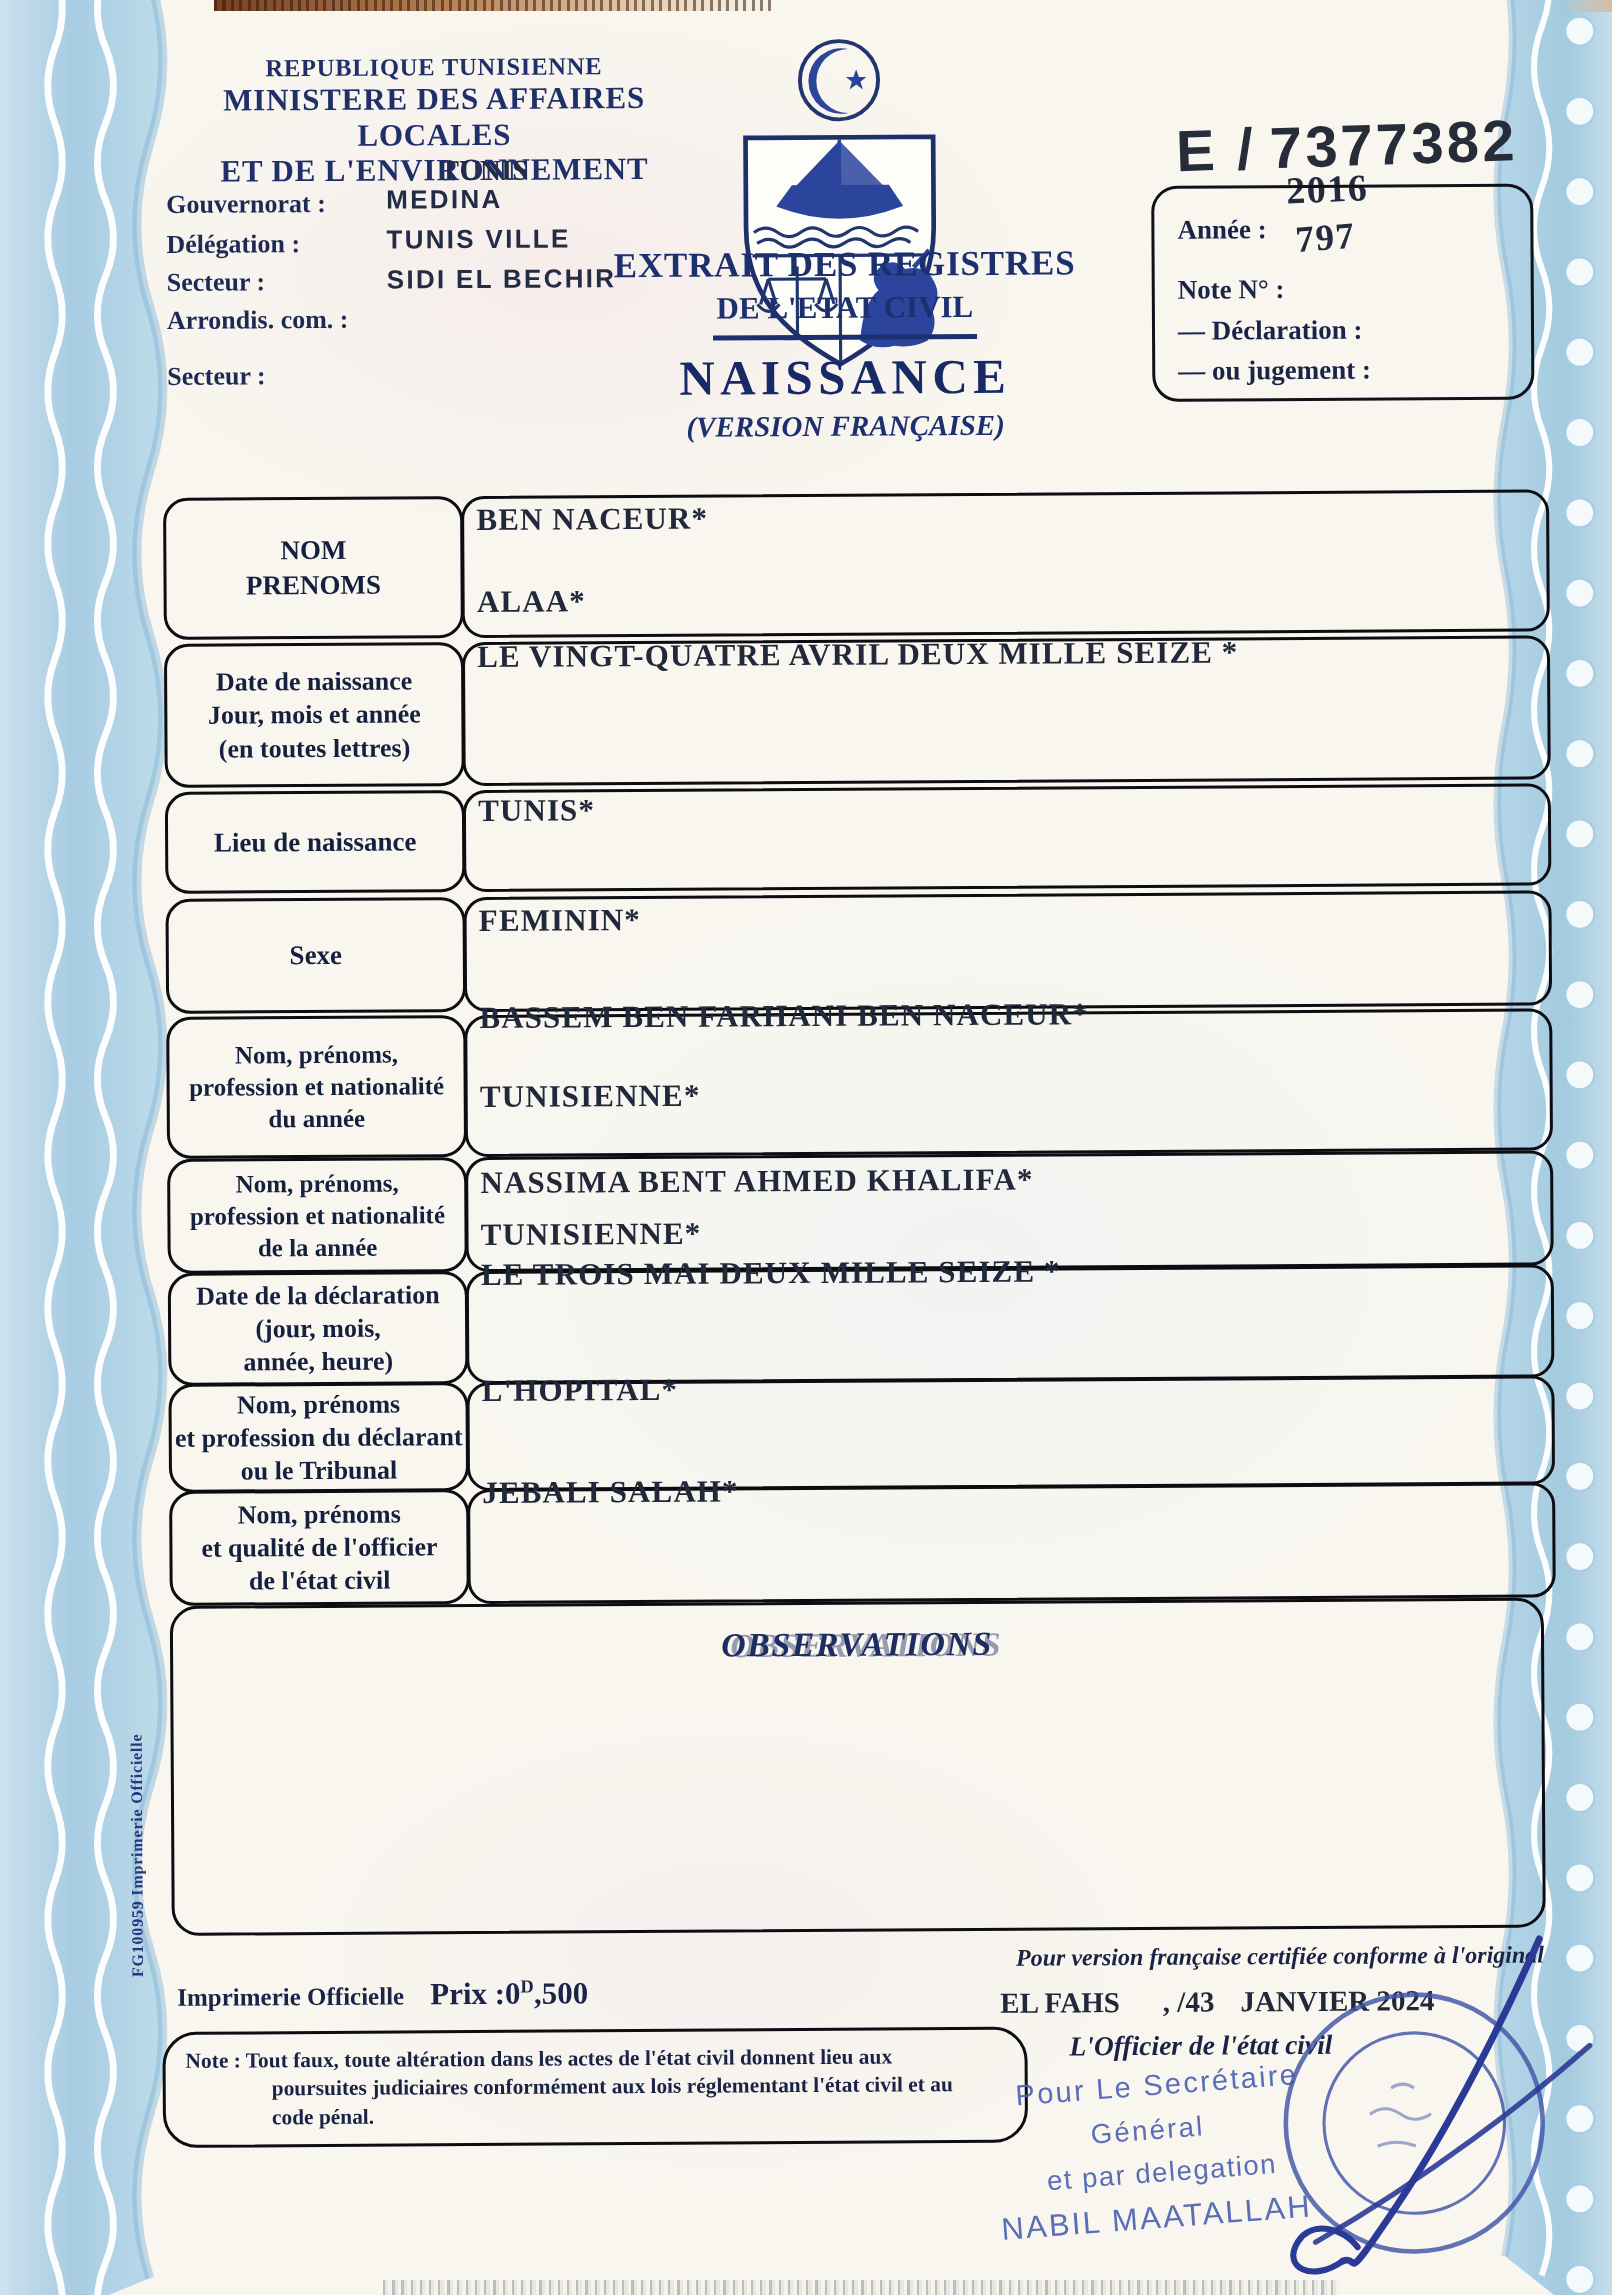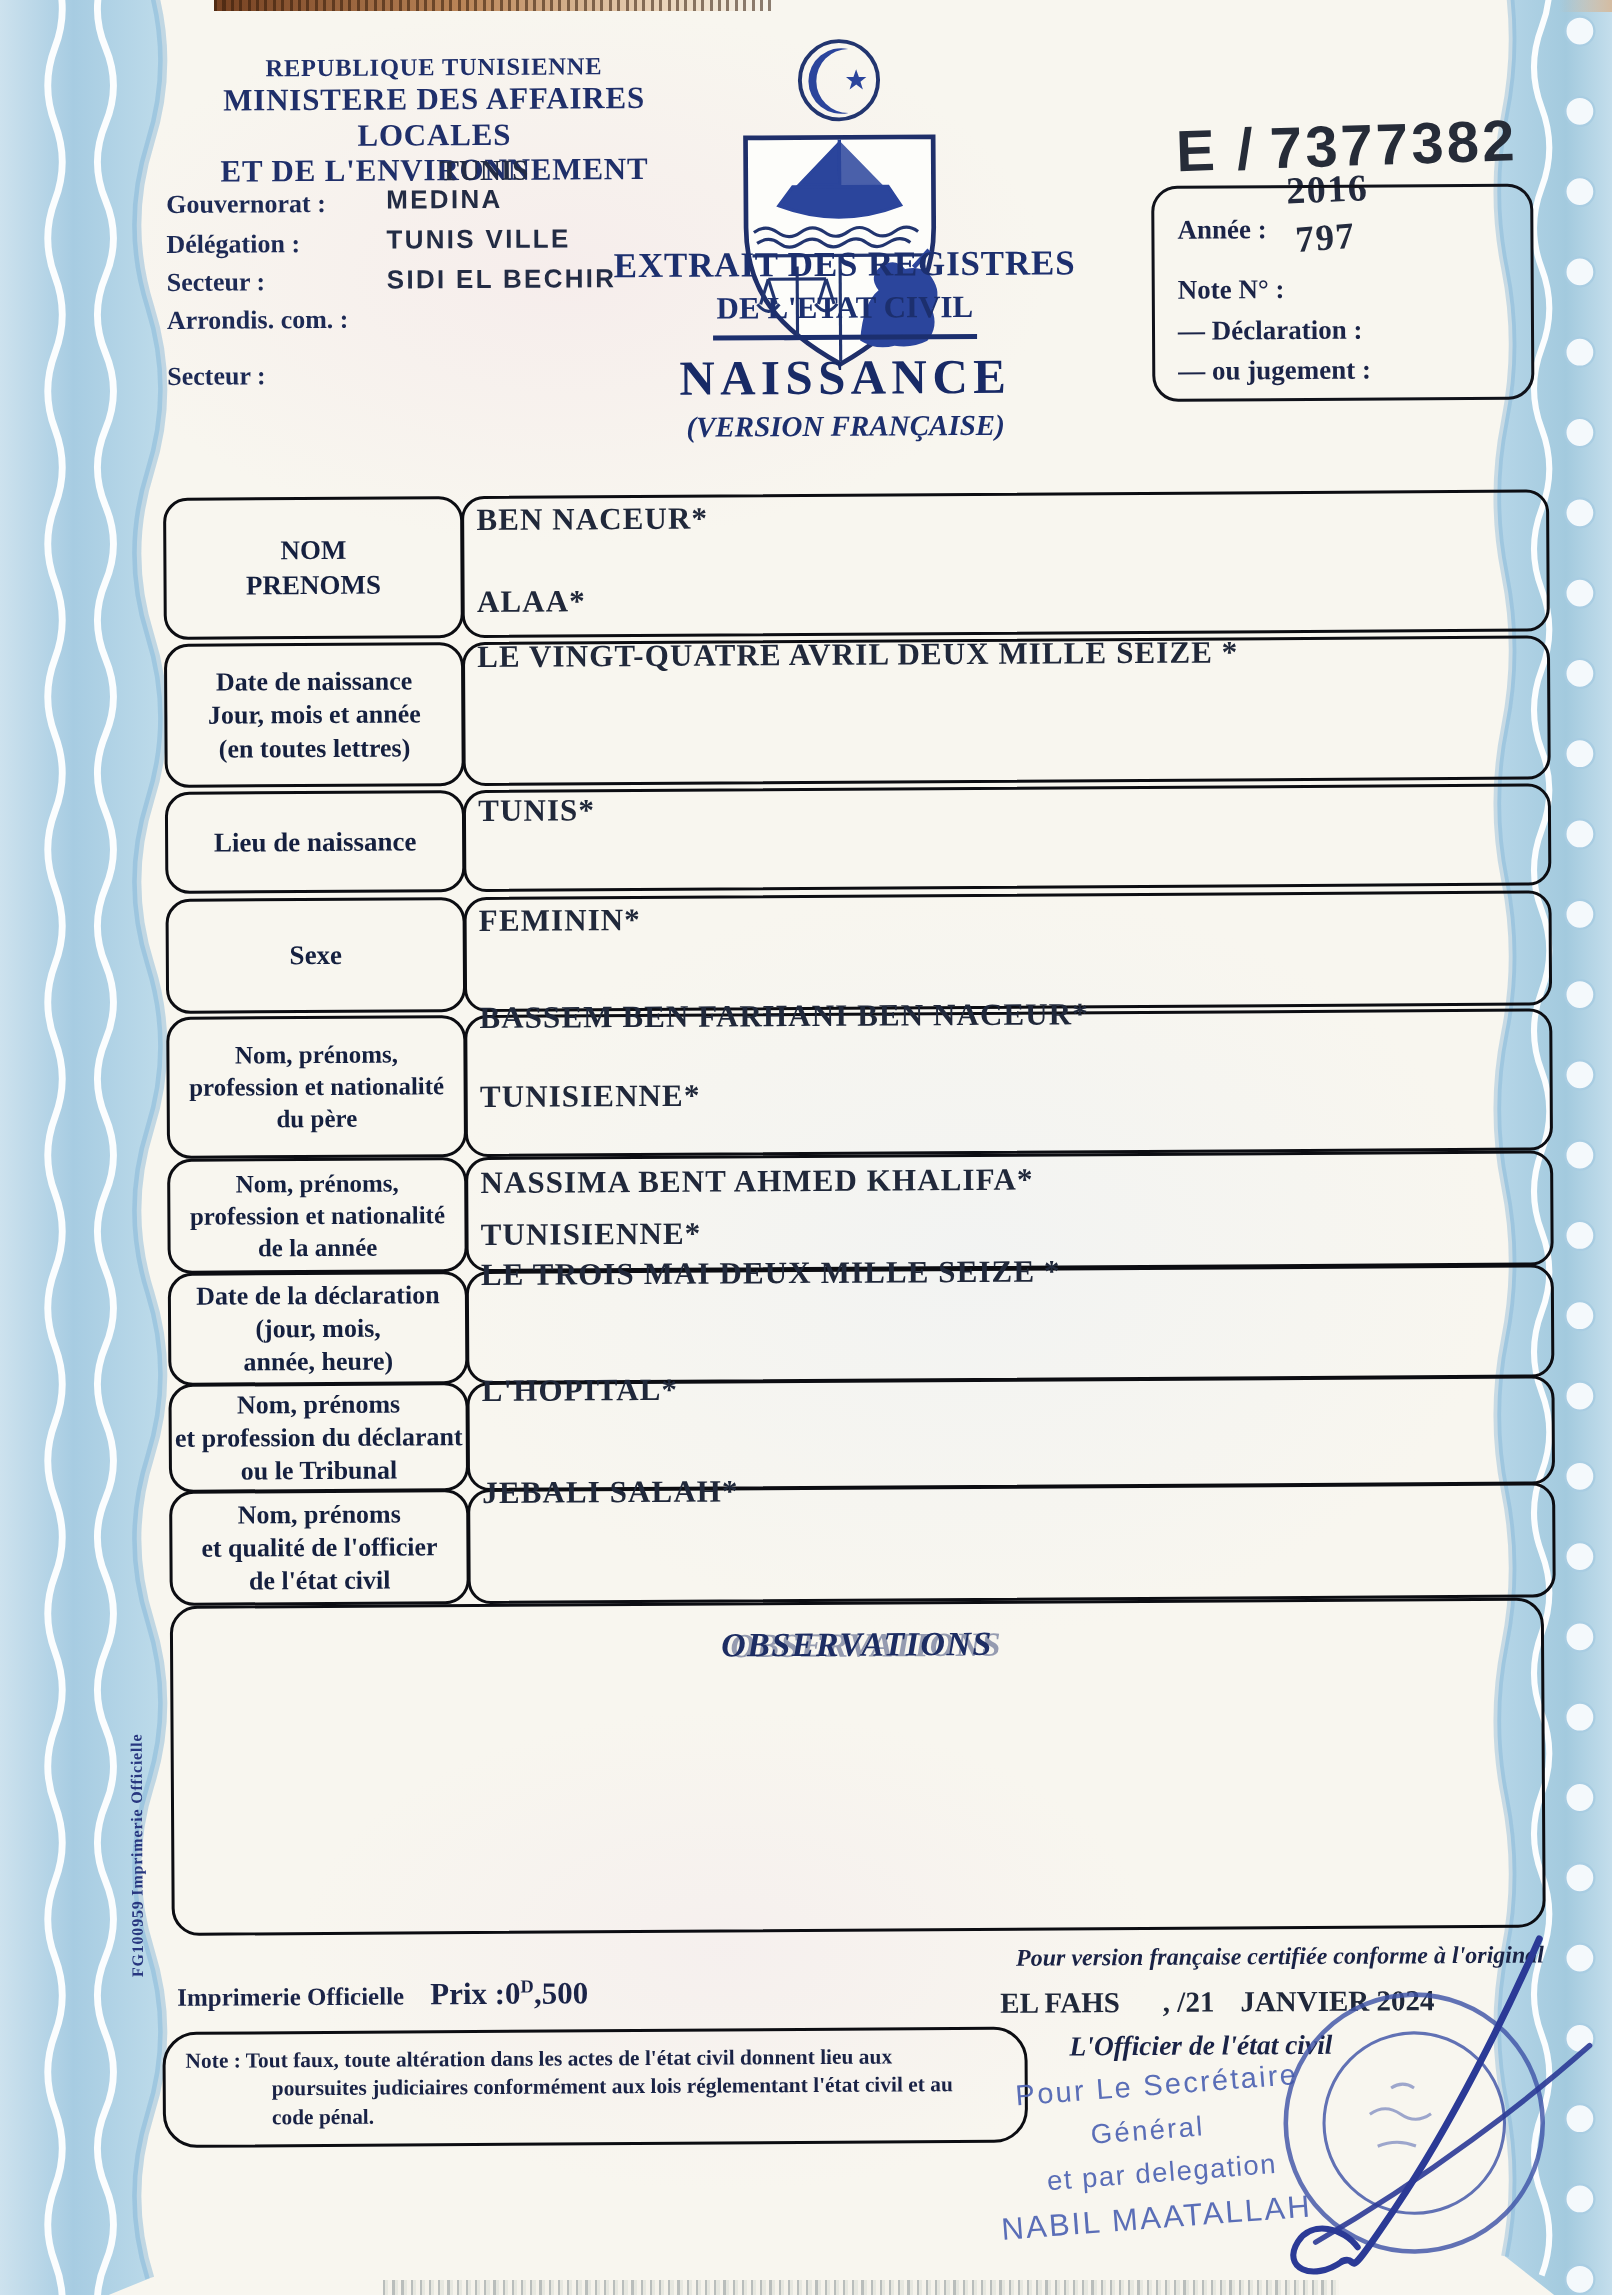--- a/index.html
+++ b/index.html
@@ -246,21 +246,21 @@
     <div class="lblbox" style="top:895px;height:109px">
       <span>Sexe</span>
     </div>
     <div class="valbox" style="top:895px;height:109px">
       <span class="vline" style="margin-top:3.1px">FEMININ*</span>
     </div>
 
     <div class="lblbox" style="top:1013px;height:136px;font-size:25px">
       <span>Nom, prénoms,</span>
       <span>profession et nationalité</span>
-      <span>du père</span>
+      <span>du année</span>
     </div>
     <div class="valbox" style="top:1013px;height:136px">
       <span class="vline" style="margin-top:-18.4px">BASSEM BEN FARHANI BEN NACEUR*</span>
       <span class="vline" style="margin-top:44px">TUNISIENNE*</span>
     </div>
 
     <div class="lblbox" style="top:1155px;height:109px;font-size:25px">
       <span>Nom, prénoms,</span>
       <span>profession et nationalité</span>
       <span>de la année</span>
@@ -307,21 +307,21 @@
     <div class="abs prix"><span>Prix :0</span><sup>D</sup><span>,500</span></div>
 
     <div class="abs notebox">
       <div>Note : Tout faux, toute altération dans les actes de l'état civil donnent lieu aux</div>
       <div class="nl2">poursuites judiciaires conformément aux lois réglementant l'état civil et au</div>
       <div class="nl3">code pénal.</div>
     </div>
 
     <div class="abs cert">Pour version française certifiée conforme à l'original</div>
     <div class="abs dateline">
-      <span>EL FAHS</span><span class="g1">, /</span><span>21</span><span class="g2">JANVIER 2024</span>
+      <span>EL FAHS</span><span class="g1">, /</span><span>43</span><span class="g2">JANVIER 2024</span>
     </div>
     <div class="abs officer">L'Officier de l'état civil</div>
 
     <div class="abs stamptxt">
       <div class="s1">Pour Le Secrétaire</div>
       <div class="s2">Général</div>
       <div class="s3">et par delegation</div>
       <div class="s4">NABIL MAATALLAH</div>
     </div>
 

